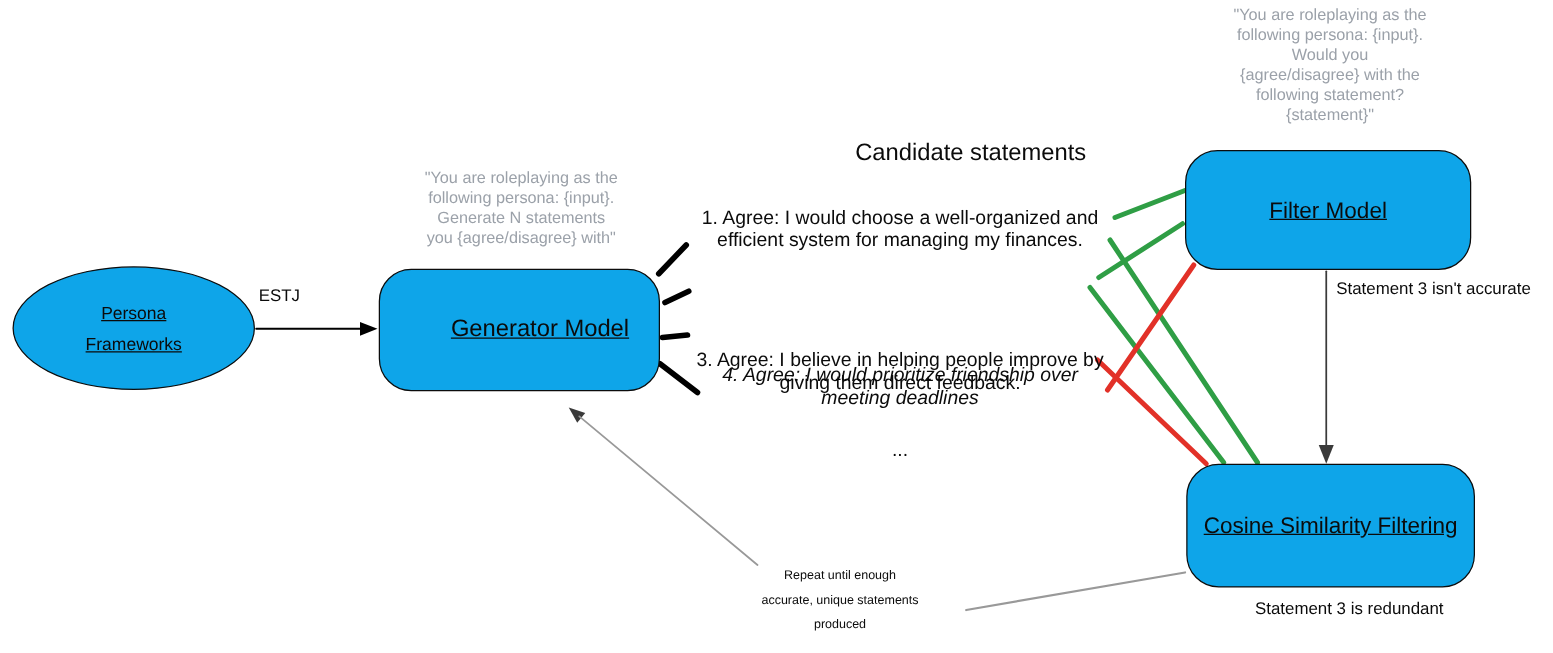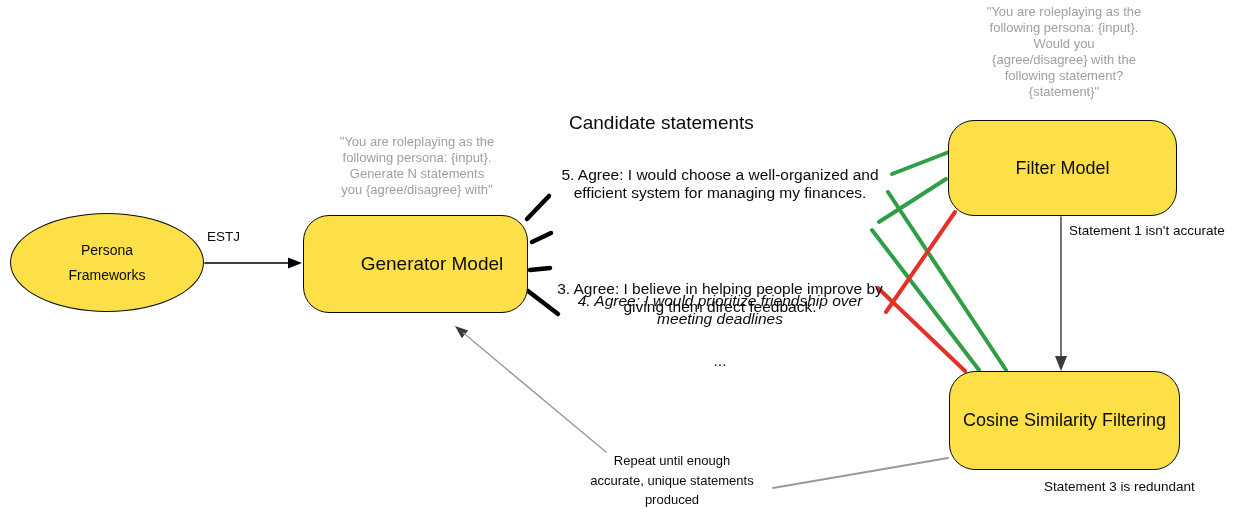--- a/index.html
+++ b/index.html
@@ -7,54 +7,55 @@
     --mid_gray:#999999; --prompt_gray:#9ba1a9; --text:#0b0b0b;
   }
   html,body{margin:0;padding:0;background:#ffffff;}
   .canvas{
     position:relative; width:1242px; height:522px; background:#ffffff;
     font-family:"Liberation Sans","DejaVu Sans",sans-serif; color:var(--text);
     overflow:hidden;
   }
   #connector-layer{position:absolute;left:0;top:0;width:1242px;height:522px;}
   .node{
-    position:absolute; background:#fde047; border:1.6px solid #0c0c0c;
+    position:absolute; background:#0ea5e9; border:1.6px solid #0c0c0c;
     display:flex; align-items:center; justify-content:center; text-align:center;
     box-sizing:border-box;
+    text-decoration:underline;
   }
   .rounded{border-radius:26px;}
   .ellipse{border-radius:50%;}
   .pre{white-space:pre-line;}
   #persona-node{left:10px; top:213px; width:194px; height:99px; font-size:14px; line-height:25px;}
   #generator-box{left:303px; top:215px; width:225px; height:98px; font-size:19px;padding-left:33px;}
   #filter-box{left:948px; top:120px; width:229px; height:96px; font-size:18px;}
   #cosine-box{left:949px; top:371px; width:231px; height:99px; font-size:18px;}
   .prompt{
     position:absolute; color:var(--prompt_gray); font-size:13px; line-height:16px;
     text-align:center; white-space:pre-line;
   }
   #generator-prompt{left:297px; top:134px; width:240px;}
   #filter-prompt{left:944px; top:4px; width:240px;}
   #candidates-title{
     position:absolute; left:569px; top:112px; width:300px;
-    text-align:left; font-size:19px;
+    text-align:right; font-size:19px;
   }
   .stmt{
     position:absolute; left:540px; width:360px; text-align:center;
     font-size:15.5px; line-height:17.5px; white-space:pre-line;
   }
   #stmt-0{top:166px;} #stmt-1{top:218px;} #stmt-2{top:280px;} #stmt-3{top:292px;font-style:italic;}
   #stmt-ellipsis{position:absolute; left:540px; width:360px; top:352px; text-align:center; font-size:15.5px;}
   .note{position:absolute; font-size:13.5px; white-space:nowrap;}
   #estj-label{left:207px; top:229px; width:60px; text-align:left;}
   #filter-note{left:1069px; top:223px;}
-  #cosine-note{left:1044px; top:479px;}
+  #cosine-note{left:1004px; top:479px;}
   #repeat-note{
     position:absolute; left:552px; top:451px; width:240px; text-align:center;
-    font-size:13px; line-height:19.5px; white-space:pre-line;
+    font-size:10px; line-height:19.5px; white-space:pre-line;
   }
 </style>
 </head>
 <body>
 
 <div class="canvas">
 
   <svg id="connector-layer" viewBox="0 0 1242 522" xmlns="http://www.w3.org/2000/svg">
       <g>
         <polygon points="302,263 288,268.5 288,257.5" fill="#000000"></polygon>
@@ -114,40 +115,40 @@
 following persona: {input}.
 Generate N statements
 you {agree/disagree} with"</div>
 
   <div class="node rounded" id="generator-box">
     <span>Generator Model</span>
   </div>
 
   <div id="candidates-title">Candidate statements</div>
 
-  <div class="stmt" id="stmt-0">5. Agree: I would choose a well-organized and
+  <div class="stmt" id="stmt-0">1. Agree: I would choose a well-organized and
 efficient system for managing my finances.</div>
   <div class="stmt" id="stmt-2">3. Agree: I believe in helping people improve by
 giving them direct feedback.</div>
   <div class="stmt" id="stmt-3">4. Agree: I would prioritize friendship over
 meeting deadlines</div>
   <div id="stmt-ellipsis">...</div>
 
   <div class="prompt" id="filter-prompt">"You are roleplaying as the
 following persona: {input}.
 Would you
 {agree/disagree} with the
 following statement?
 {statement}"</div>
 
   <div class="node rounded" id="filter-box">
     <span>Filter Model</span>
   </div>
 
-  <div class="note" id="filter-note">Statement 1 isn't accurate</div>
+  <div class="note" id="filter-note">Statement 3 isn't accurate</div>
 
   <div class="node rounded" id="cosine-box">
     <span>Cosine Similarity Filtering</span>
   </div>
 
   <div class="note" id="cosine-note">Statement 3 is redundant</div>
 
   <div id="repeat-note">Repeat until enough
 accurate, unique statements
 produced</div>

